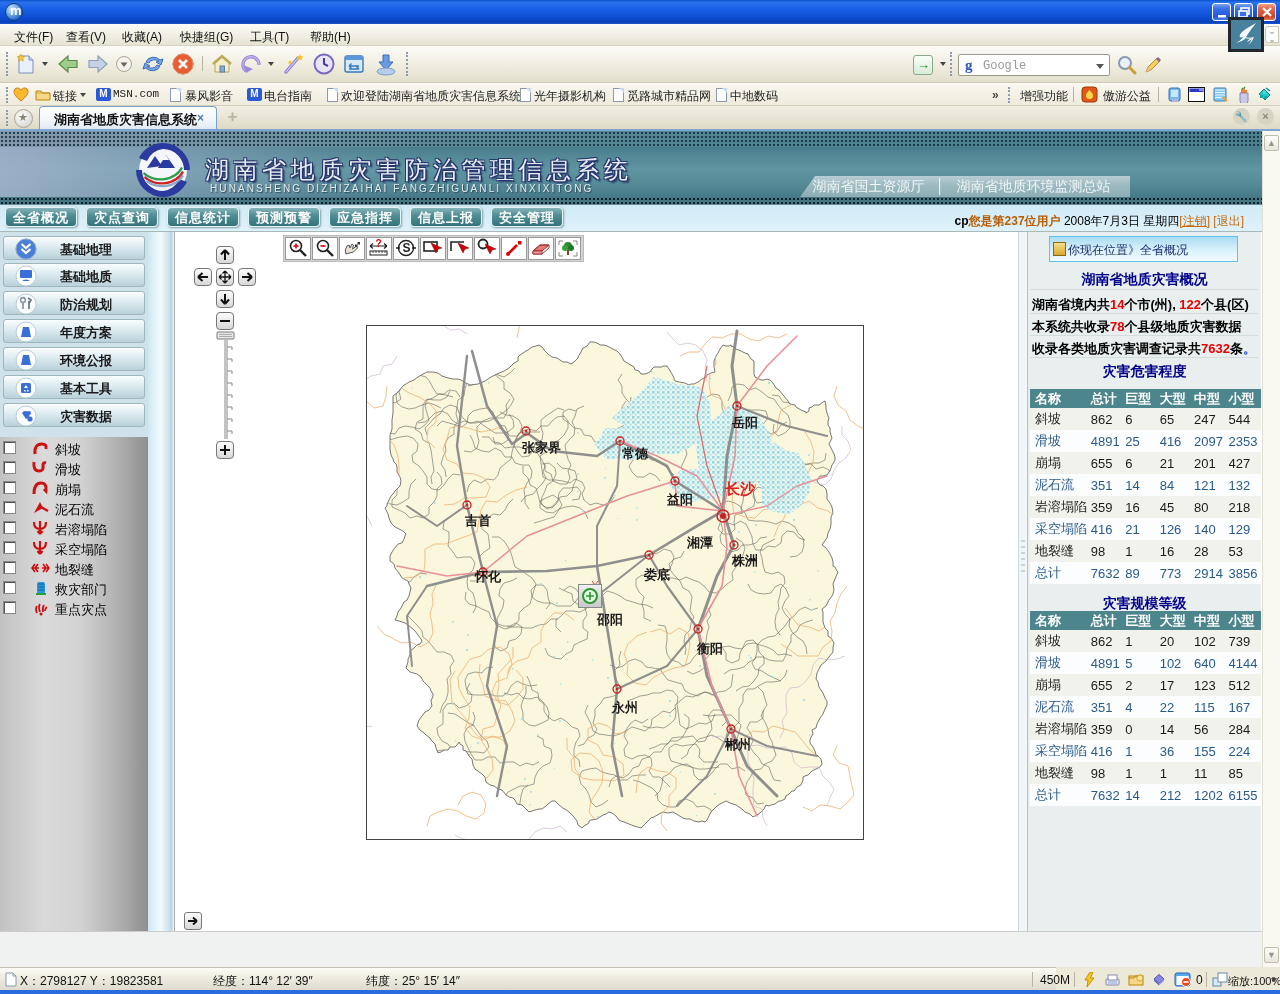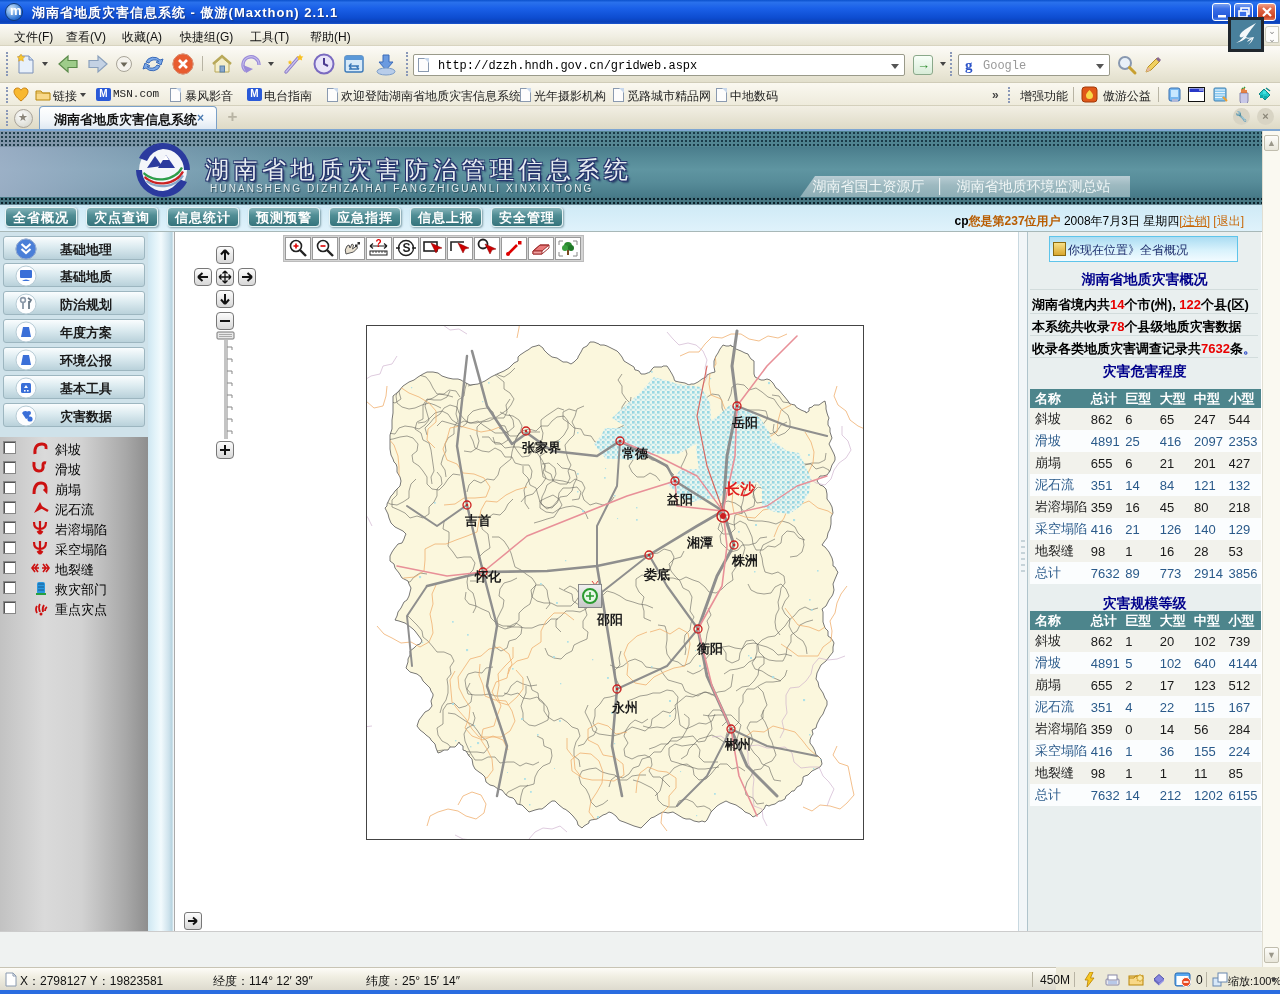--- a/index.html
+++ b/index.html
@@ -157,21 +157,20 @@
 #statusbar span { position:absolute; top:5px; white-space:nowrap; }
 #blueline { left:0; top:990px; width:1280px; height:4px; background:#2a6ce0; }
 .vsep { position:absolute; top:4px; width:1px; height:15px; background:#b8b4a4; }
 .pgico { position:absolute; width:11px; height:14px; background:#fdfdfd; border:1px solid #8a9ab0; }
 .pgico:after { content:""; position:absolute; right:-1px; top:-1px; border-style:solid; border-width:0 5px 5px 0; border-color:transparent #c8d8ec transparent transparent; }
 </style>
 </head>
 <body>
 <div id="titlebar" class="abs">
   <div class="ticon abs"></div>
-  <div class="ttext abs">湖南省地质灾害信息系统 - 傲游(Maxthon) 2.1.1</div>
   <div id="btnmin" class="winbtn abs"><svg width="12" height="14">
         <rect x="2" y="11" width="8" height="2.5" fill="#fff"></rect>
       </svg></div>
   <div id="btnmax" class="winbtn abs"><svg width="12" height="11" style="margin-top:3px">
         <rect x="3" y="1" width="8" height="6" fill="none" stroke="#fff" stroke-width="1.6"></rect>
         <rect x="1" y="4" width="8" height="6" fill="#3a6fe8" stroke="#fff" stroke-width="1.6"></rect>
       </svg></div>
   <div id="btncls" class="winbtn abs"><svg width="12" height="12" style="margin-top:2px">
         <path d="M2,2 L10,10 M10,2 L2,10" stroke="#fff" stroke-width="2.2"></path>
       </svg></div>
@@ -236,25 +235,20 @@
   <svg class="tbico abs" style="left:342px" width="24" height="24">
       <rect x="3" y="4" width="18" height="16" rx="2" fill="#d8eaf8" stroke="#3a78b8" stroke-width="1.4"></rect>
       <rect x="3" y="4" width="18" height="4" fill="#5a98d8"></rect>
       <path d="M7,14 h10 M7,14 l2.5,-2.5 M7,14 l2.5,2.5 M17,17 h-10 M17,17 l-2.5,-2.5" stroke="#3a78b8" stroke-width="1.4" fill="none"></path>
     </svg>
   <svg class="tbico abs" style="left:374px" width="24" height="24">
       <path d="M9,3 h6 v7 h4 l-7,8 -7,-8 h4 z" fill="#6a9ae0" stroke="#3a6ab8"></path>
       <ellipse cx="12" cy="19.5" rx="9" ry="3.5" fill="#b8cdea" stroke="#7a9cc8"></ellipse>
     </svg>
   <div class="grip abs" style="left:406px"></div>
-  <div id="addr" class="abs">
-    <span class="pgico abs"></span>
-    <span class="urltxt abs">http://dzzh.hndh.gov.cn/gridweb.aspx</span>
-    <div class="dd"></div>
-  </div>
   <div id="gobtn" class="abs"></div>
   <div class="caret abs" style="left:940px"></div>
   <div class="grip abs" style="left:950px"></div>
   <div id="searchbox" class="abs">
     <span class="g abs">g</span>
     <span class="gtxt abs">Google</span>
     <div class="dd"></div>
   </div>
   <svg class="tbico abs" style="left:1116px;top:8px" width="22" height="22">
       <circle cx="9" cy="9" r="6" fill="#e8f0f8" stroke="#8898b0" stroke-width="2"></circle>

